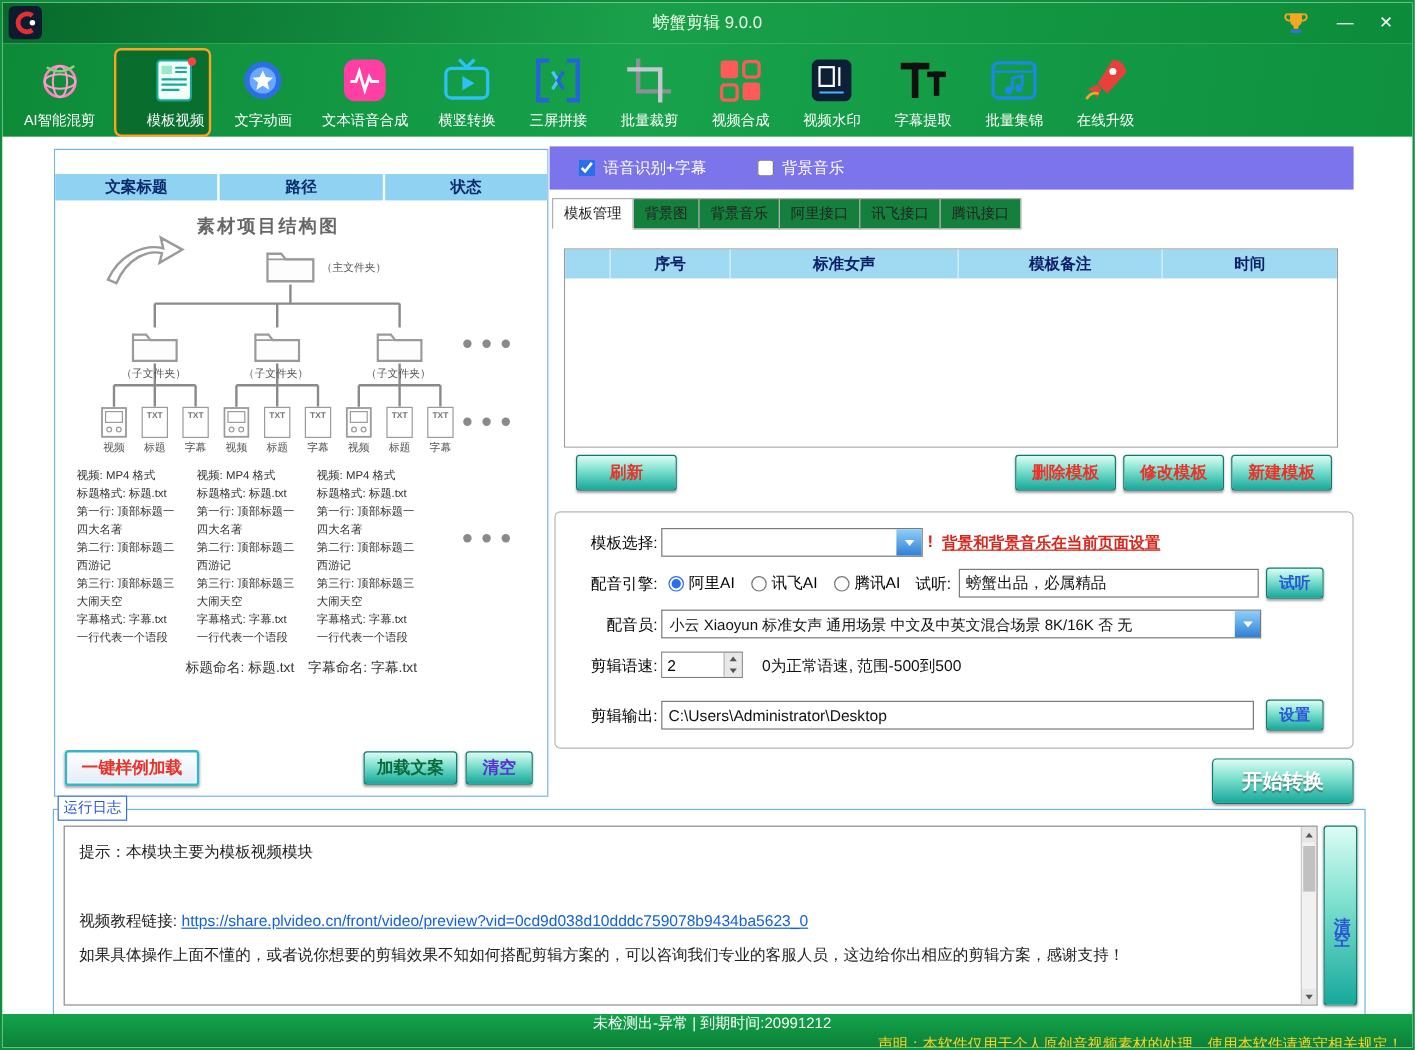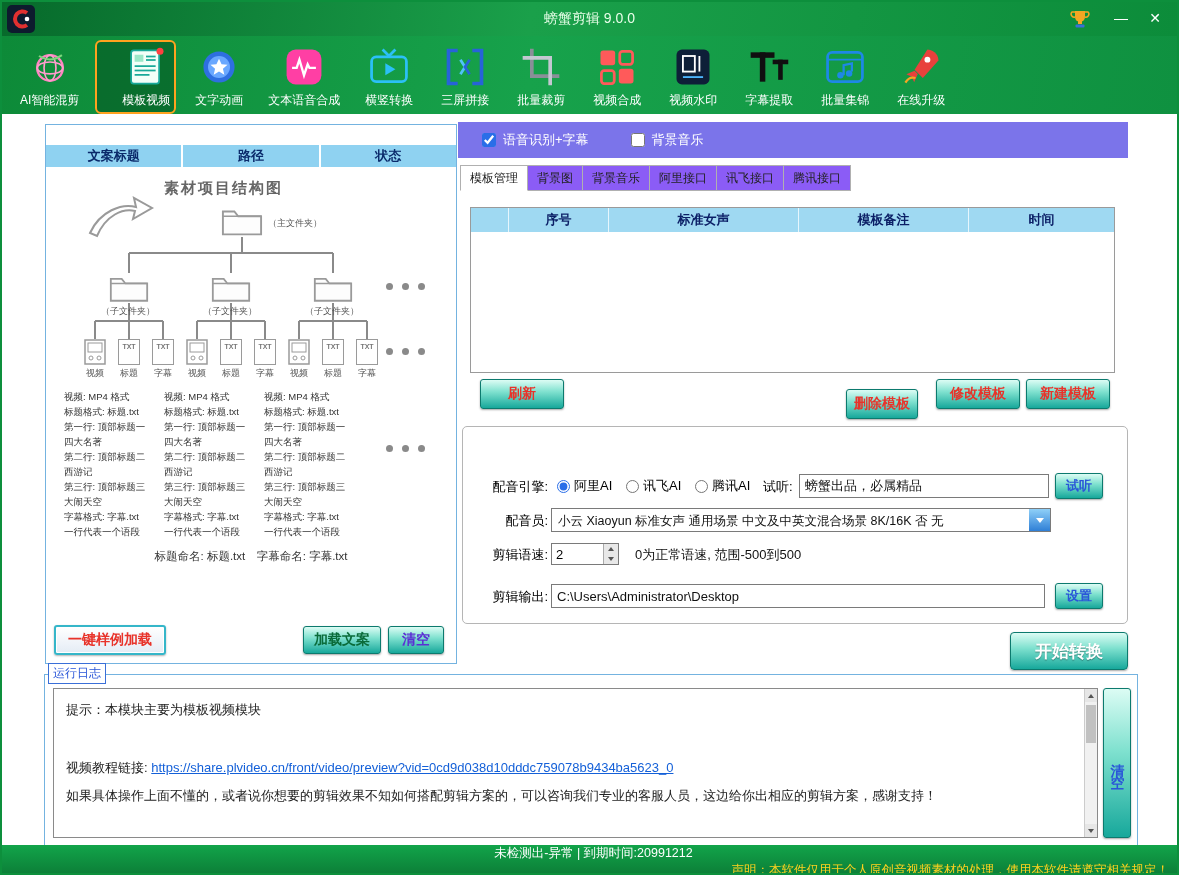--- a/index.html
+++ b/index.html
@@ -65,32 +65,32 @@
   .btn-load { right:75px; bottom:9px; width:78px; height:28px; }
   .btn-clear-left { right:12px; bottom:9px; width:56px; height:28px; }
 
   
   .opt-bar { position:absolute; left:456px; top:8px; width:670px; height:36px; background:#7b74ea;
     display:flex; align-items:center; gap:42px; padding-left:24px; }
   .opt { display:flex; align-items:center; gap:7px; color:#fff; font-size:13px; }
   .opt input { width:14px; height:14px; accent-color:#2a6ee8; }
 
   .tabs { position:absolute; left:458px; top:51px; display:flex; }
-  .tab { font-size:12px; color:#222; background:#8b5cf6; border:1px solid #b0b0b0;
+  .tab { font-size:12px; color:#222; background:#15803d; border:1px solid #b0b0b0;
     padding:4px 9px 3px; margin-right:-1px; }
   .tab.active { background:#fff; border-bottom-color:#fff; position:relative; }
 
   .tpl-table { position:absolute; left:468px; top:93px; width:645px; height:166px;
     border:1px solid #9a9a9a; background:#fff; }
   .tt-head { display:flex; height:24px; }
   .tt-head .hc { background:#9fd9f2; border-right:1px solid #e6f6fd; color:#0b1f66;
     font-weight:bold; font-size:13px; display:flex; align-items:center; justify-content:center; }
 
   .btn-refresh { left:478px; top:265px; width:84px; height:30px; }
-  .btn-del { left:844px; top:265px; width:72px; height:30px;margin-top:10px; }
+  .btn-del { left:844px; top:265px; width:84px; height:30px; }
   .btn-mod { left:934px; top:265px; width:84px; height:30px; }
   .btn-new { left:1024px; top:265px; width:84px; height:30px; }
 
   .form-box { position:absolute; left:460px; top:312px; width:666px; height:198px;
     border:1px solid #b5b5b5; border-radius:5px; background:#fff; }
   .frow { position:absolute; left:0; right:0; height:26px; }
   .flabel { position:absolute; left:0; width:85px; text-align:right; font-size:13px; color:#000; top:5px; }
   .tinput { position:absolute; height:24px; border:1px solid #7a7a7a; font-size:13px;
     padding:0 5px; font-family:inherit; color:#111; top:1px; }
   .combo { position:absolute; height:24px; background:#fff; border:1px solid #7a7a7a; top:1px; }
@@ -500,20 +500,31 @@
       </div>
       <div style="height:140px;background:#fff"></div>
     </div>
 
     <div class="btn btn-refresh txt-red">刷新</div>
     <div class="btn btn-del txt-red">删除模板</div>
     <div class="btn btn-mod txt-red">修改模板</div>
     <div class="btn btn-new txt-red">新建模板</div>
 
     <div class="form-box">
+      <div class="frow" style="top:12px">
+        <span class="flabel">模板选择:</span>
+        <span class="combo" style="left:88px;width:218px">
+          <span class="cval"></span>
+          <span class="combo-arrow">
+              <i class="tri-down"></i>
+            </span>
+        </span>
+        <span class="warn-mark">!</span>
+        <span class="warn">背景和背景音乐在当前页面设置</span>
+      </div>
 
       <div class="frow" style="top:46px">
         <span class="flabel">配音引擎:</span>
         <label class="radio" style="left:94px">
           <input type="radio" name="engine" checked="" style="">
           <span>阿里AI</span>
         </label>
         <label class="radio" style="left:163px">
           <input type="radio" name="engine" style="">
           <span>讯飞AI</span>

